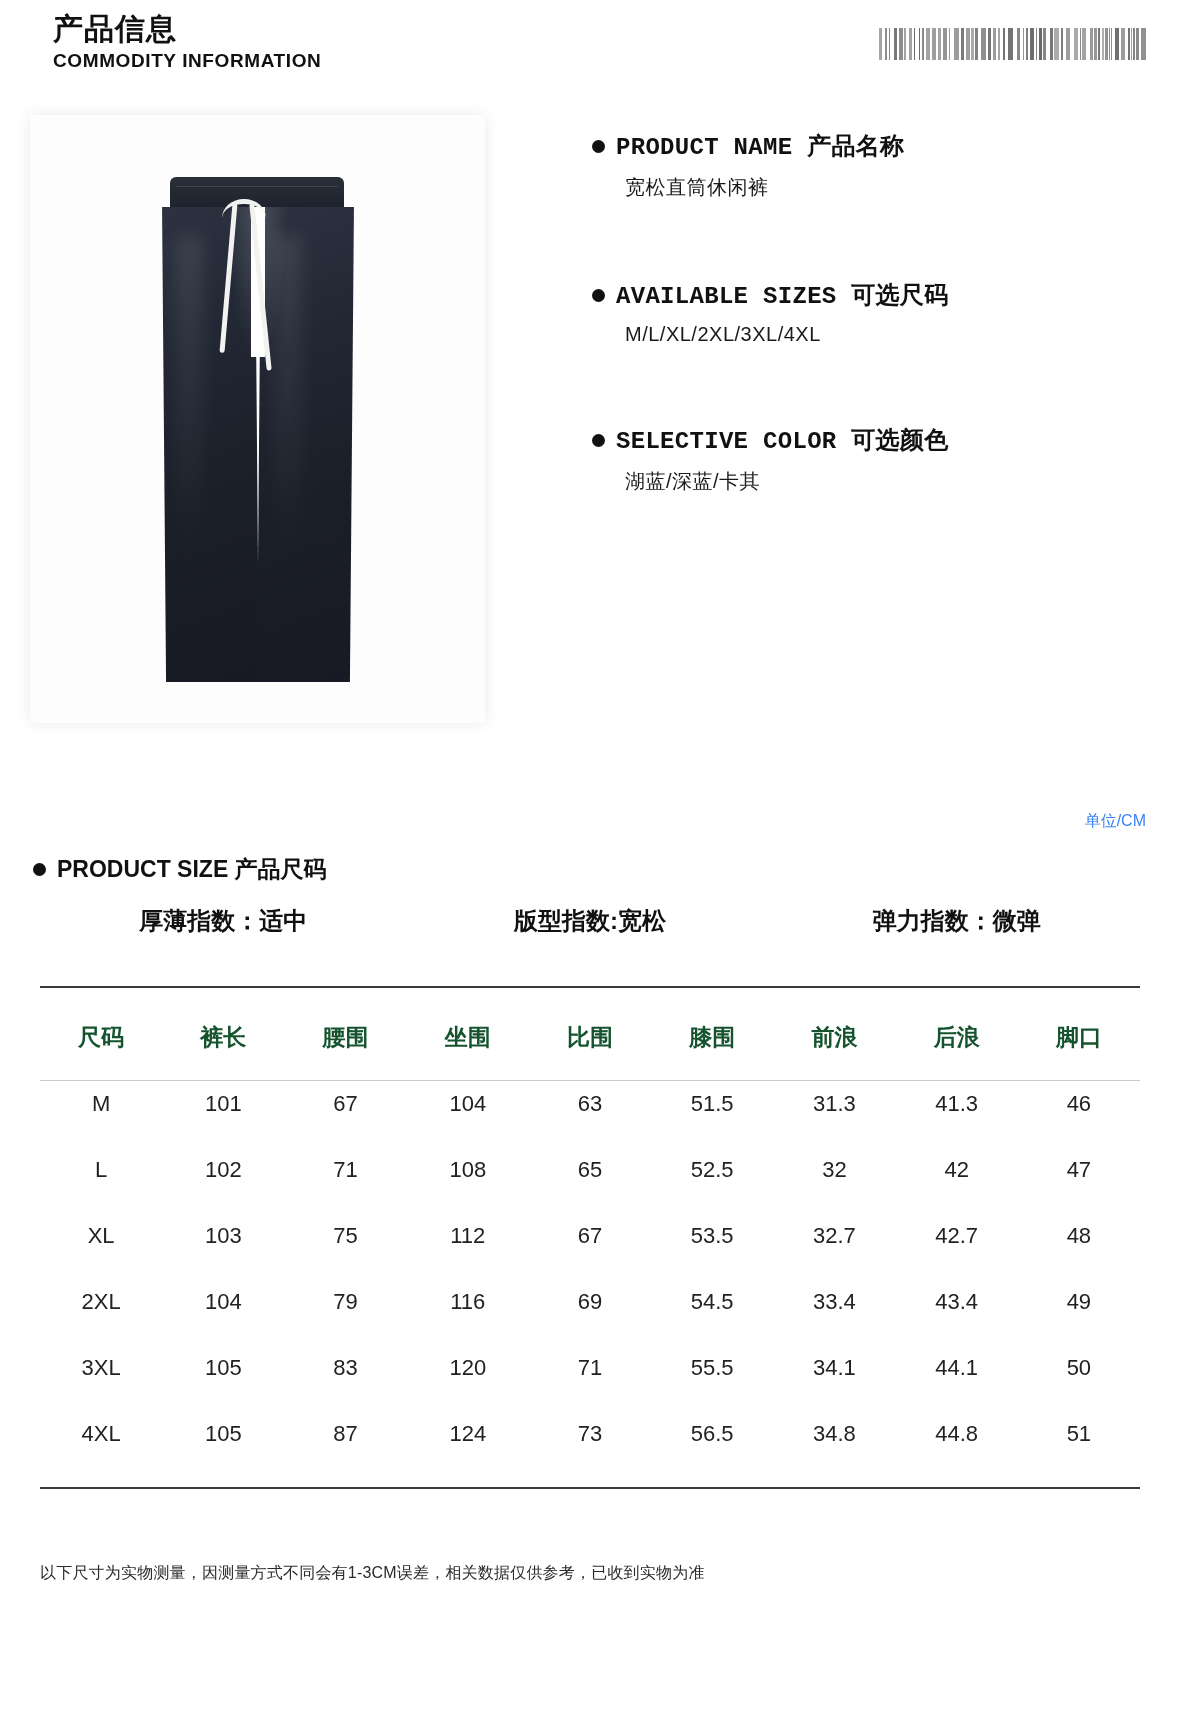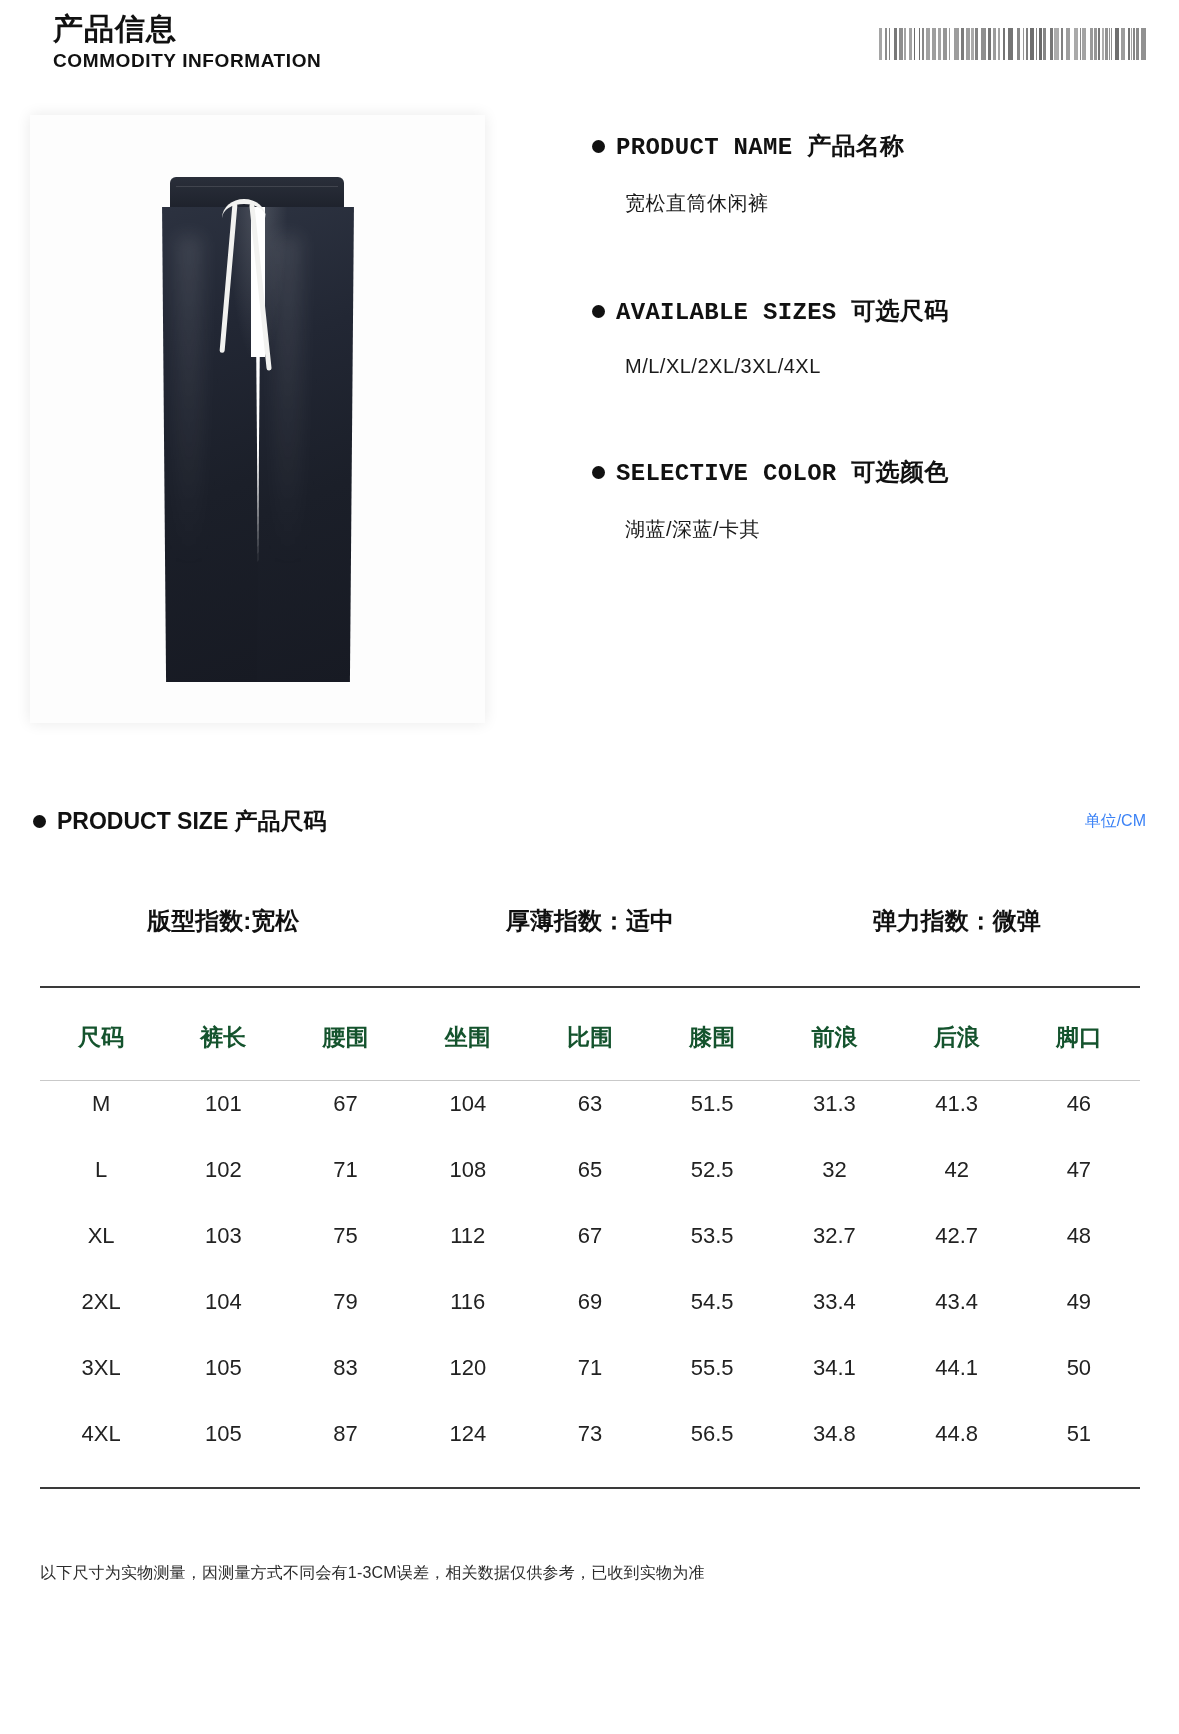--- a/index.html
+++ b/index.html
@@ -184,30 +184,30 @@
     width: 13px;
     height: 13px;
     background: #111;
     border-radius: 50%;
     margin-right: 11px;
     flex: none;
   }
   .info-val {
     font-size: 20px;
     color: #1a1a1a;
-    margin-top: 28px;
+    margin-top: 12px;
     margin-left: 33px;
     letter-spacing: 0.5px;
   }
 
   
   .size-head {
     position: absolute;
     left: 33px;
-    top: 806px;
+    top: 854px;
     display: flex;
     align-items: center;
     font-size: 23px;
     font-weight: 700;
     color: #111;
   }
   .unit {
     position: absolute;
     right: 33px;
     top: 811px;
@@ -378,22 +378,22 @@
 
 </div>
 
 <div class="size-head">
   <span class="bullet"></span>
   <span>PRODUCT SIZE 产品尺码</span>
 </div>
 <div class="unit">单位/CM</div>
 
 <div class="idx-row">
+  <div>厚薄指数：适中</div>
   <div>版型指数:宽松</div>
-  <div>厚薄指数：适中</div>
   <div>弹力指数：微弹</div>
 </div>
 
 <div class="rule top"></div>
 <div class="rule mid"></div>
 <div class="rule bot"></div>
 
 <table class="sizes">
   <thead>
     <tr id="size-head-row">

